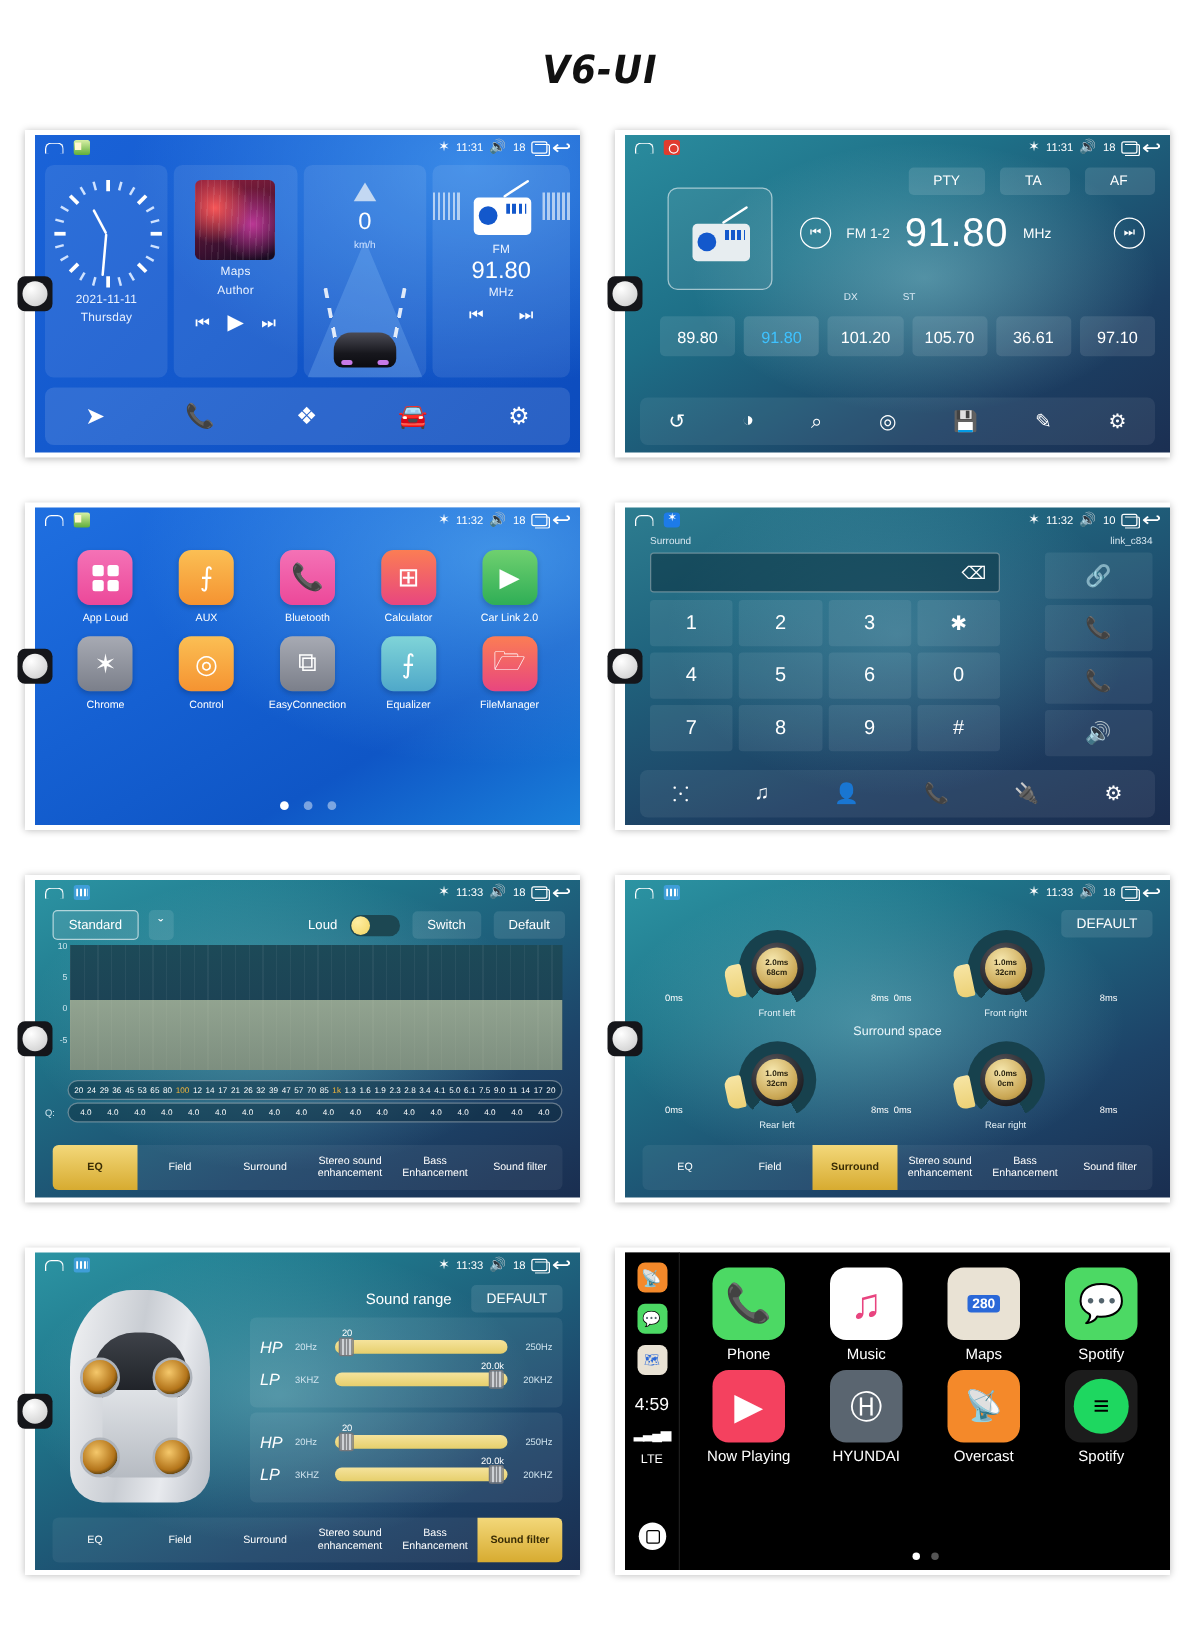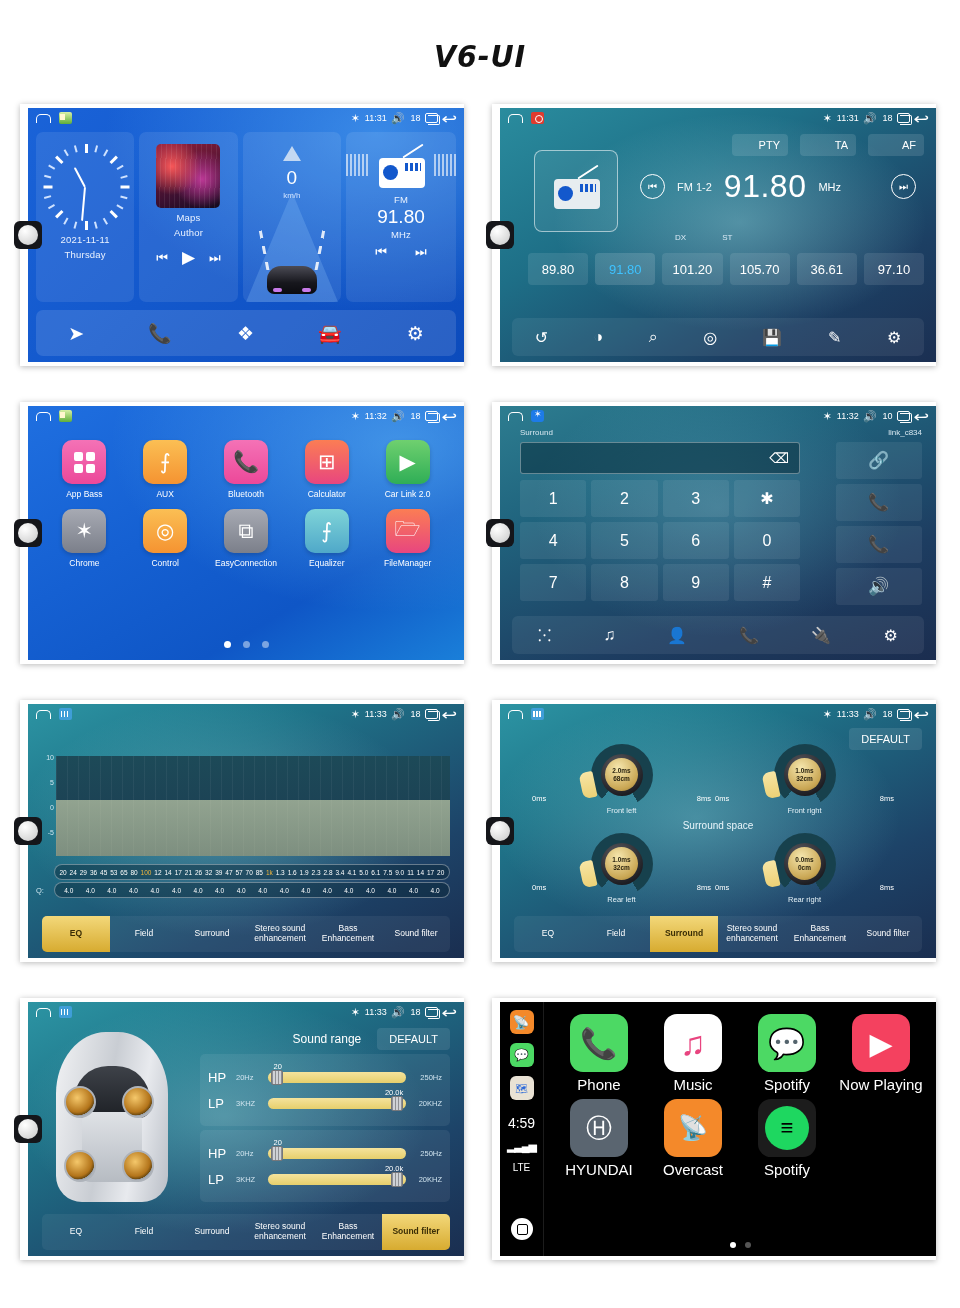--- a/index.html
+++ b/index.html
@@ -234,23 +234,23 @@
   .radio {
     background:
       radial-gradient(ellipse at 55% 45%, rgba(170,230,235,.38), transparent 55%),
       linear-gradient(150deg, #2a8c9e 0%, #1e6f87 35%, #1c3f63 75%, #1b2f52 100%);
   }
   .rds-row {
     position: absolute; top: 26px; right: 12px;
     display: flex; gap: 12px;
   }
   .rds-btn {
-    min-width: 56px; text-align: right;
+    min-width: 56px; text-align: left;
     background: rgba(255,255,255,0.12);
-    color: #fff; font-size: 11px; padding: 5px 8px; border-radius: 4px;
+    color: #fff; font-size: 11px; padding: 5px 20px; border-radius: 4px;
   }
   .radio-tile {
     position: absolute; left: 34px; top: 42px;
     width: 84px; height: 82px;
     border: 1.5px solid rgba(255,255,255,.55);
     border-radius: 8px;
     background: rgba(255,255,255,0.07);
   }
   .radio-tile .radioicon { margin: 20px auto 0; }
   .tuner {
@@ -486,21 +486,21 @@
   .sf-header {
     position:absolute; top: 26px; right: 14px; display:flex; align-items:center; gap: 16px;
   }
   .sf-title { font-size: 12px; color:#fff; }
   .sf-box {
     position:absolute; right: 14px; width: 250px;
     background: rgba(255,255,255,.07); border-radius: 5px;
     padding: 10px 8px;
   }
   .sf-row { display:flex; align-items:center; gap: 6px; height: 26px; position: relative; }
-  .sf-tag { font-size: 13px; color:#fff; width: 22px; }
+  .sf-tag { font-size: 13px; color:#fff; width: 22px; font-style: italic; }
   .sf-minmax { font-size: 7.5px; color:#cfe3ee; width: 26px; }
   .sf-track {
     flex: 1; height: 11px; border-radius: 6px;
     background: linear-gradient(#f5e39c,#e6cf6c);
     position: relative;
   }
   .sf-handle {
     position:absolute; top:-2px; width: 12px; height: 15px;
     background: repeating-linear-gradient(90deg,#8d8f93 0 1.5px,#cfd2d6 1.5px 3px);
     border-radius: 2px; border: 1px solid #75777b;
@@ -528,21 +528,21 @@
   }
   .cp-home::after { content:""; width:9px; height:9px; border:1.6px solid #000; border-radius:2px; }
   .cp-main { flex:1; position: relative; padding: 12px 8px 0; }
   .cp-grid { display:grid; grid-template-columns: repeat(4,1fr); row-gap: 6px; }
   .cp-app { display:flex; flex-direction: column; align-items:center; }
   .cp-ic {
     width: 58px; height: 58px; border-radius: 13px;
     display:flex; align-items:center; justify-content:center;
     color:#fff; font-size: 30px; position: relative; overflow: hidden;
   }
-  .cp-lb { color:#fff; font-size: 15px; margin-top: 4px; }
+  .cp-lb { color:#fff; font-size: 12px; margin-top: 4px; }
   .cp-dots { position:absolute; bottom: 8px; left:0; right:0; display:flex; justify-content:center; gap:9px; }
   .cp-dot { width:6px; height:6px; border-radius:50%; background:#555; }
   .cp-dot.on { background:#fff; }
 </style>
 </head>
 <body>
 
 <div class="page-title">V6-UI</div>
 
 <div class="grid">
@@ -740,21 +740,21 @@
       <div class="appgrid">
         <div class="app">
           <div class="app-ic" style="background:linear-gradient(#f472b6,#ec4899)">
             <div class="grid4">
                 <i></i>
                 <i></i>
                 <i></i>
                 <i></i>
               </div>
           </div>
-          <div class="app-lb">App Bass</div>
+          <div class="app-lb">App Loud</div>
         </div>
         <div class="app">
           <div class="app-ic" style="background:linear-gradient(#fbbf54,#f59331)">⨍</div>
           <div class="app-lb">AUX</div>
         </div>
         <div class="app">
           <div class="app-ic" style="background:linear-gradient(#f472b6,#ec4899)">📞</div>
           <div class="app-lb">Bluetooth</div>
         </div>
         <div class="app">
@@ -865,20 +865,30 @@
         <div class="sb-right">
           <span class="bt-glyph">✶</span>
           <span>11:33</span>
           <span class="vol-glyph">🔊</span>
           <span>18</span>
           <span class="ic-recents"></span>
           <span class="ic-back">↩</span>
         </div>
       </div>
 
+      <div class="eq-top">
+        <div class="pill bordered">Standard</div>
+        <div class="pill" style="padding:5px 8px;font-size:12px">ˇ</div>
+        <div style="margin-left:auto;display:flex;align-items:center;gap:10px">
+          <span style="color:#fff;font-size:10.5px">Loud</span>
+          <div class="toggle"></div>
+          <div class="pill">Switch</div>
+          <div class="pill">Default</div>
+        </div>
+      </div>
 
       <div class="eq-axis">
         <span style="top:0">10</span>
         <span style="top:25px">5</span>
         <span style="top:50px">0</span>
         <span style="top:75px">-5</span>
       </div>
 
       <div class="eq-graph">
         <div class="vstripes"></div>
@@ -1146,20 +1156,26 @@
         <div class="cp-grid">
           <div class="cp-app">
             <div class="cp-ic" style="background:#4cd964;color:#fff">📞</div>
             <div class="cp-lb">Phone</div>
           </div>
           <div class="cp-app">
             <div class="cp-ic" style="background:#fff;color:#e8447f;font-size:34px">♫</div>
             <div class="cp-lb">Music</div>
           </div>
           <div class="cp-app">
+            <div class="cp-ic" style="background:#e9e2d4;color:#fff;font-size:11px">
+              <span style="background:#2a68d8;padding:1px 4px;border-radius:3px;font-weight:700">280</span>
+            </div>
+            <div class="cp-lb">Maps</div>
+          </div>
+          <div class="cp-app">
             <div class="cp-ic" style="background:#4cd964;color:#fff">💬</div>
             <div class="cp-lb">Spotify</div>
           </div>
           <div class="cp-app">
             <div class="cp-ic" style="background:#f4415f;color:#fff">▶</div>
             <div class="cp-lb">Now Playing</div>
           </div>
           <div class="cp-app">
             <div class="cp-ic" style="background:#5a6570;color:#fff;font-size:26px">Ⓗ</div>
             <div class="cp-lb">HYUNDAI</div>

